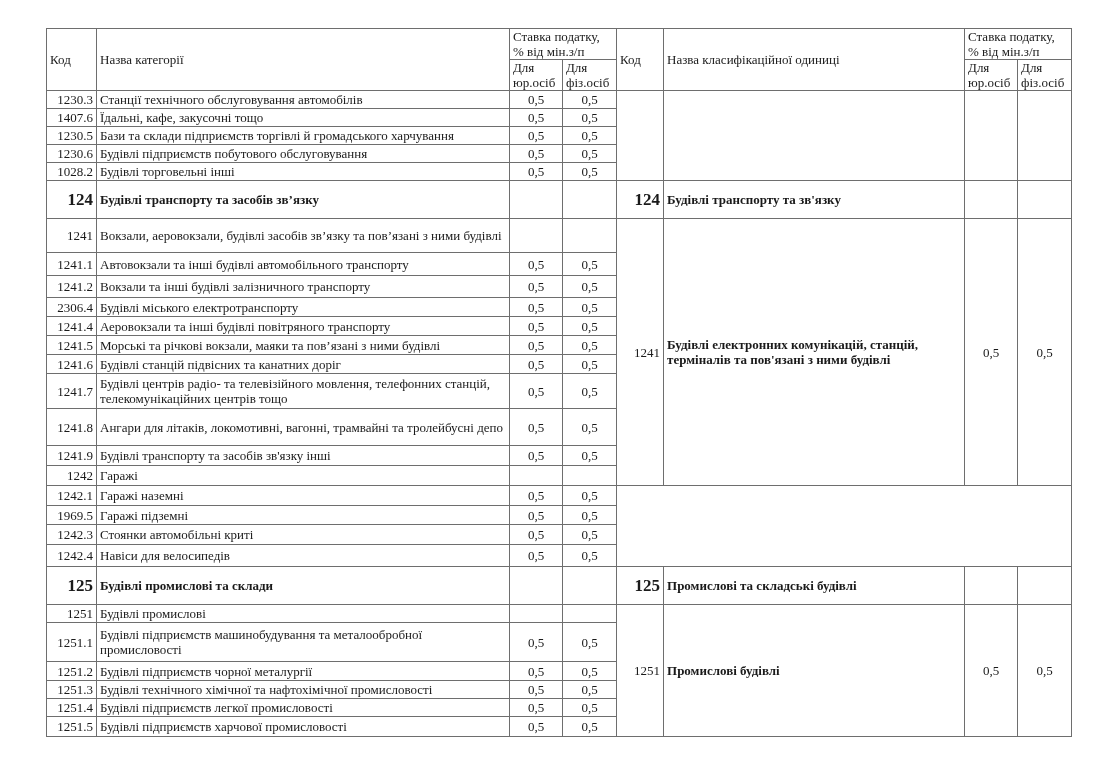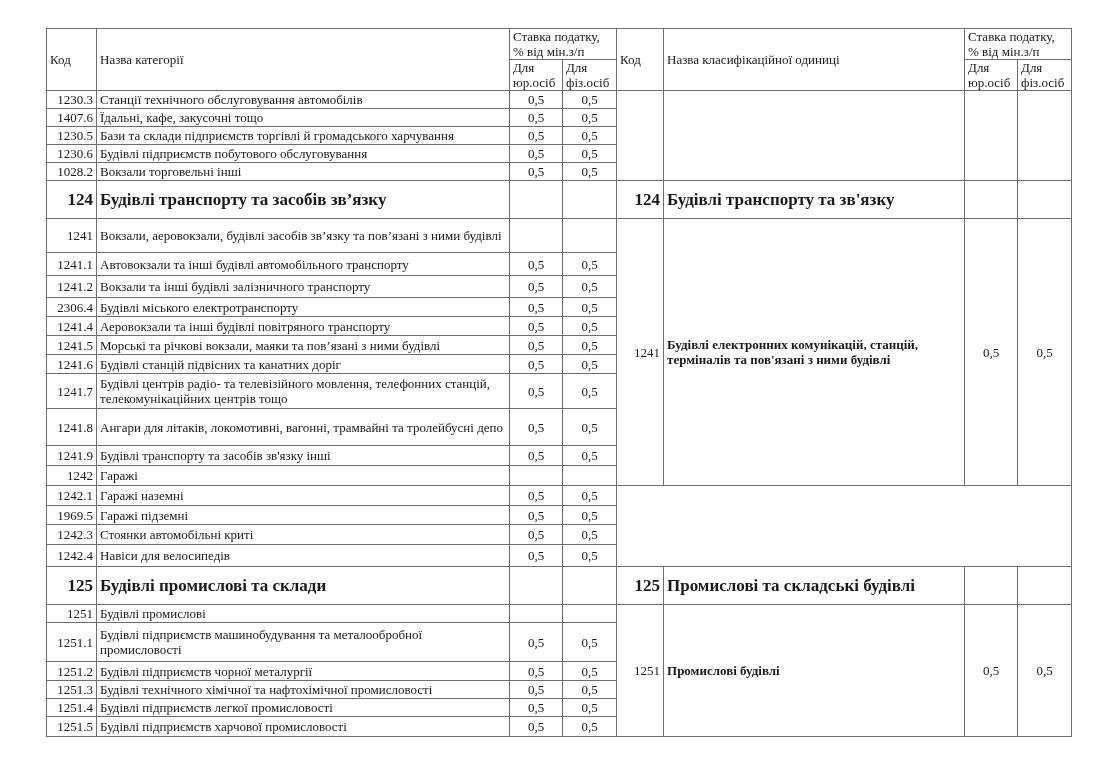--- a/index.html
+++ b/index.html
@@ -6,21 +6,21 @@
   body { width:1100px; height:777px; position:relative; overflow:hidden;
          font-family:"Liberation Serif", "DejaVu Serif", serif; color:#1a1a1a; }
   table.doc { position:absolute; left:46px; top:28px; border-collapse:collapse;
               table-layout:fixed; width:1025px; }
   table.doc td, table.doc th { border:1px solid #6e6e6e; padding:0 3px; font-size:13px;
               line-height:15px; vertical-align:middle; overflow:hidden; }
   th { font-weight:normal; font-size:12px; line-height:13px; text-align:left; }
   td.code { text-align:right; padding-left:2px; }
   td.num { text-align:center; vertical-align:top; padding-top:2px; }
   td.num-mid { text-align:center; vertical-align:middle; }
-  tr.sec td { font-size:17px; font-weight:bold; }
+  tr.sec td { font-size:13px; font-weight:bold; }
   tr.sec td.code { font-size:17px;margin-left:34px; }
   tr.sub td.code, tr.sub td.name { font-weight:normal; }
   td.rname { font-weight:bold; font-size:12.5px; line-height:15px; }
   td.rcode { font-weight:bold; font-size:12.5px; }
   td.rsec { font-size:17px; font-weight:bold; }
 </style>
 </head>
 <body>
 
 <table class="doc">
@@ -74,21 +74,21 @@
     <td class="num">0,5</td>
   </tr>
   <tr style="height:18px">
     <td class="code">1230.6</td>
     <td class="name">Будівлі підприємств побутового обслуговування</td>
     <td class="num">0,5</td>
     <td class="num">0,5</td>
   </tr>
   <tr style="height:18px">
     <td class="code">1028.2</td>
-    <td class="name">Вокзали торговельні інші</td>
+    <td class="name">Будівлі торговельні інші</td>
     <td class="num">0,5</td>
     <td class="num">0,5</td>
   </tr>
 
   <tr class="sec" style="height:38px">
     <td class="code">124</td>
     <td class="name">Будівлі транспорту та засобів зв’язку</td>
     <td class="num-mid"></td>
     <td class="num-mid"></td>
     <td class="code rsec">124</td>

